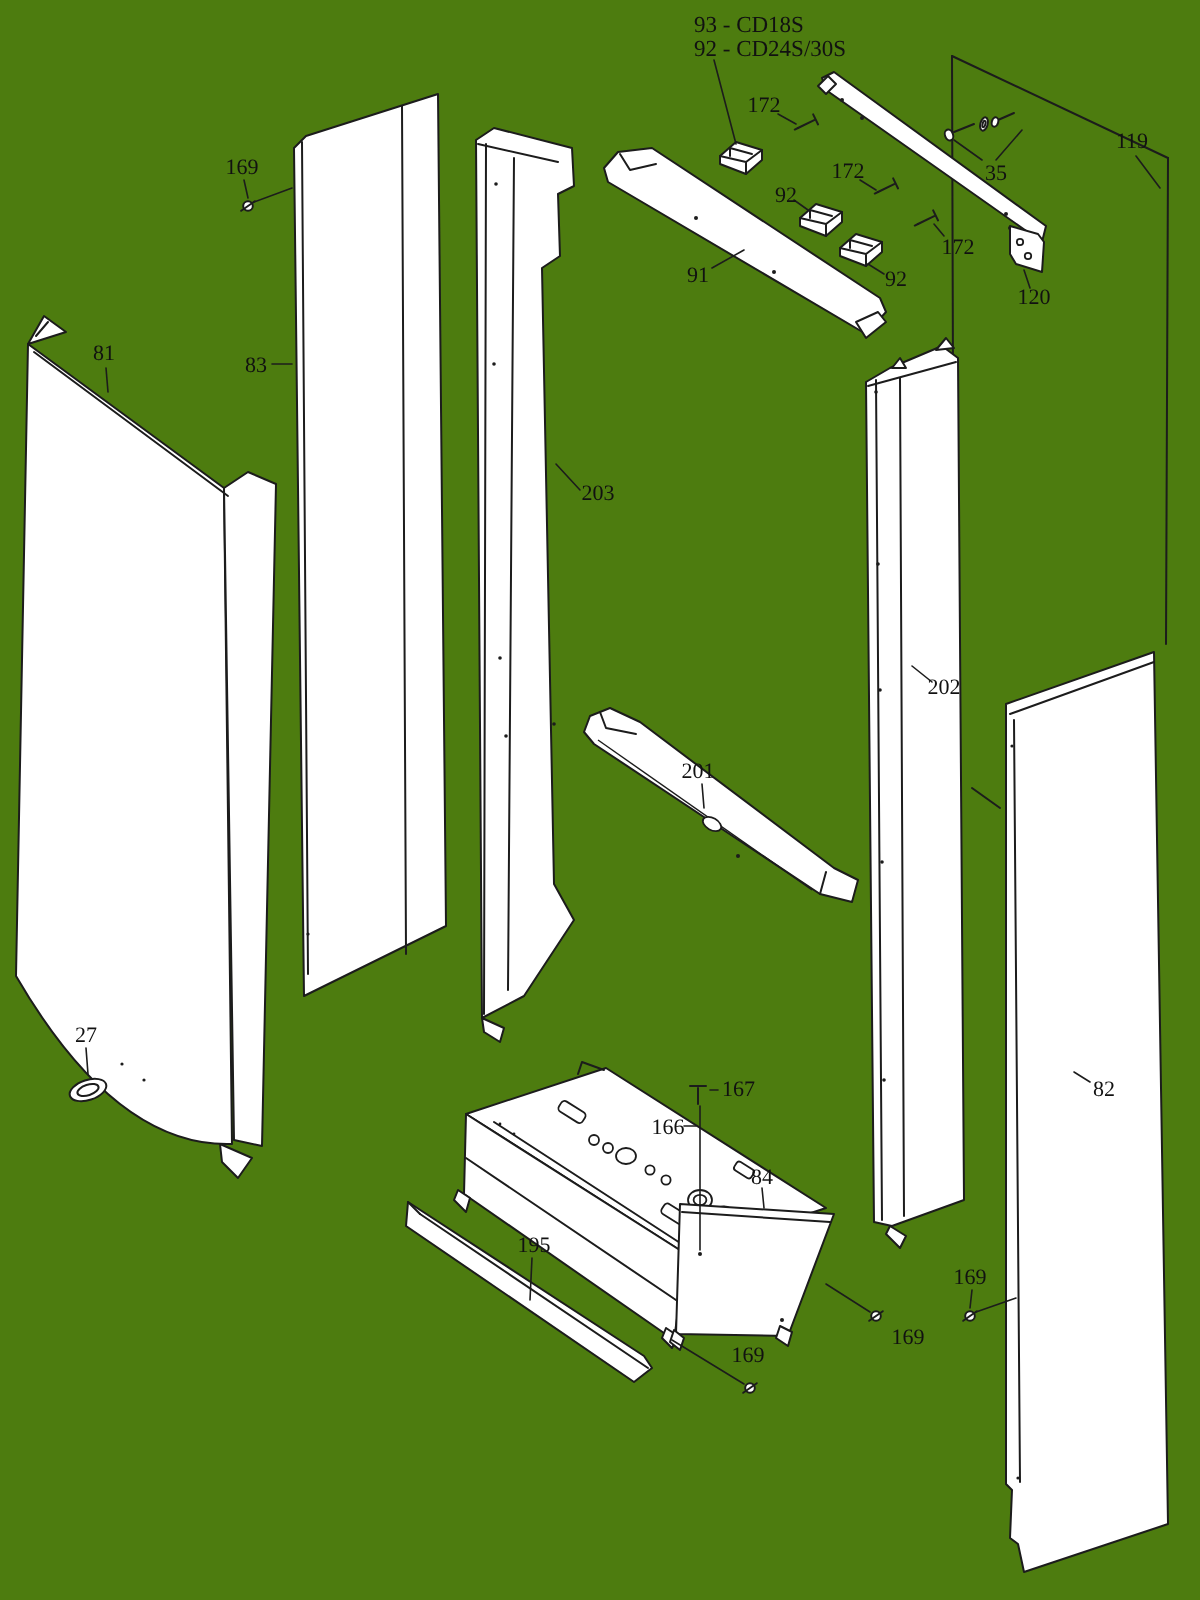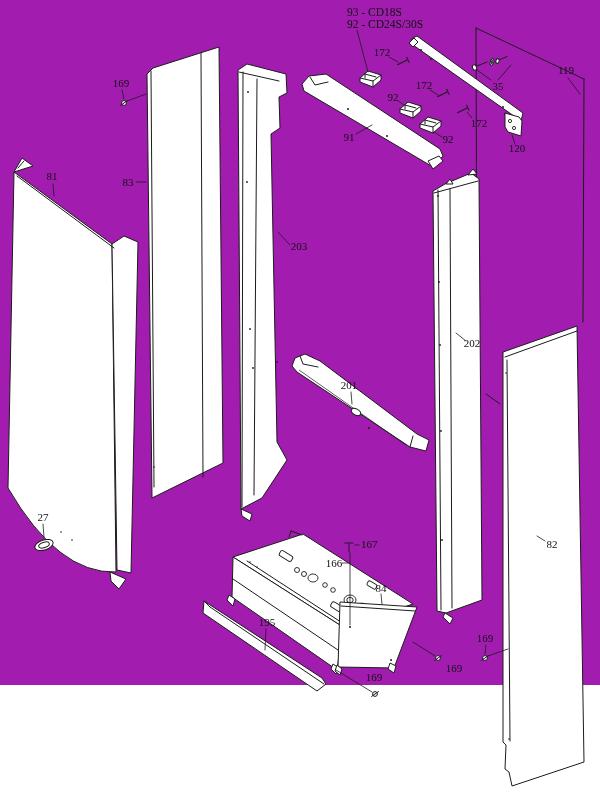--- a/index.html
+++ b/index.html
@@ -1,17 +1,17 @@
 <!DOCTYPE html>
 <html><head>
 <meta charset="utf-8">
 <style>
   html,body{margin:0;padding:0;background:#ffffff;}
   body{width:600px;height:800px;font-family:"Liberation Serif", serif;}
-  #stage{width:600px;height:685px;position:relative;background:#a21caf;}
+  #stage{width:600px;height:800px;position:relative;background:#4d7c0f;}
   svg{display:block;}
   .ln{stroke:#1c1c1c;stroke-width:1;fill:none;stroke-linecap:round;stroke-linejoin:round;}
   .wh{stroke:#1c1c1c;stroke-width:1;fill:#ffffff;stroke-linejoin:round;}
   .thin{stroke:#1c1c1c;stroke-width:0.7;fill:none;}
   .ld{stroke:#1c1c1c;stroke-width:0.8;fill:none;stroke-linecap:round;}
   .dot{fill:#1c1c1c;stroke:none;}
   .hole{stroke:#1c1c1c;stroke-width:0.9;fill:#ffffff;}
   text{font-family:"Liberation Serif", serif;font-size:11px;fill:#111111;stroke:none;}
   text.legend{font-size:11.5px;}
   .mid{text-anchor:middle;}

